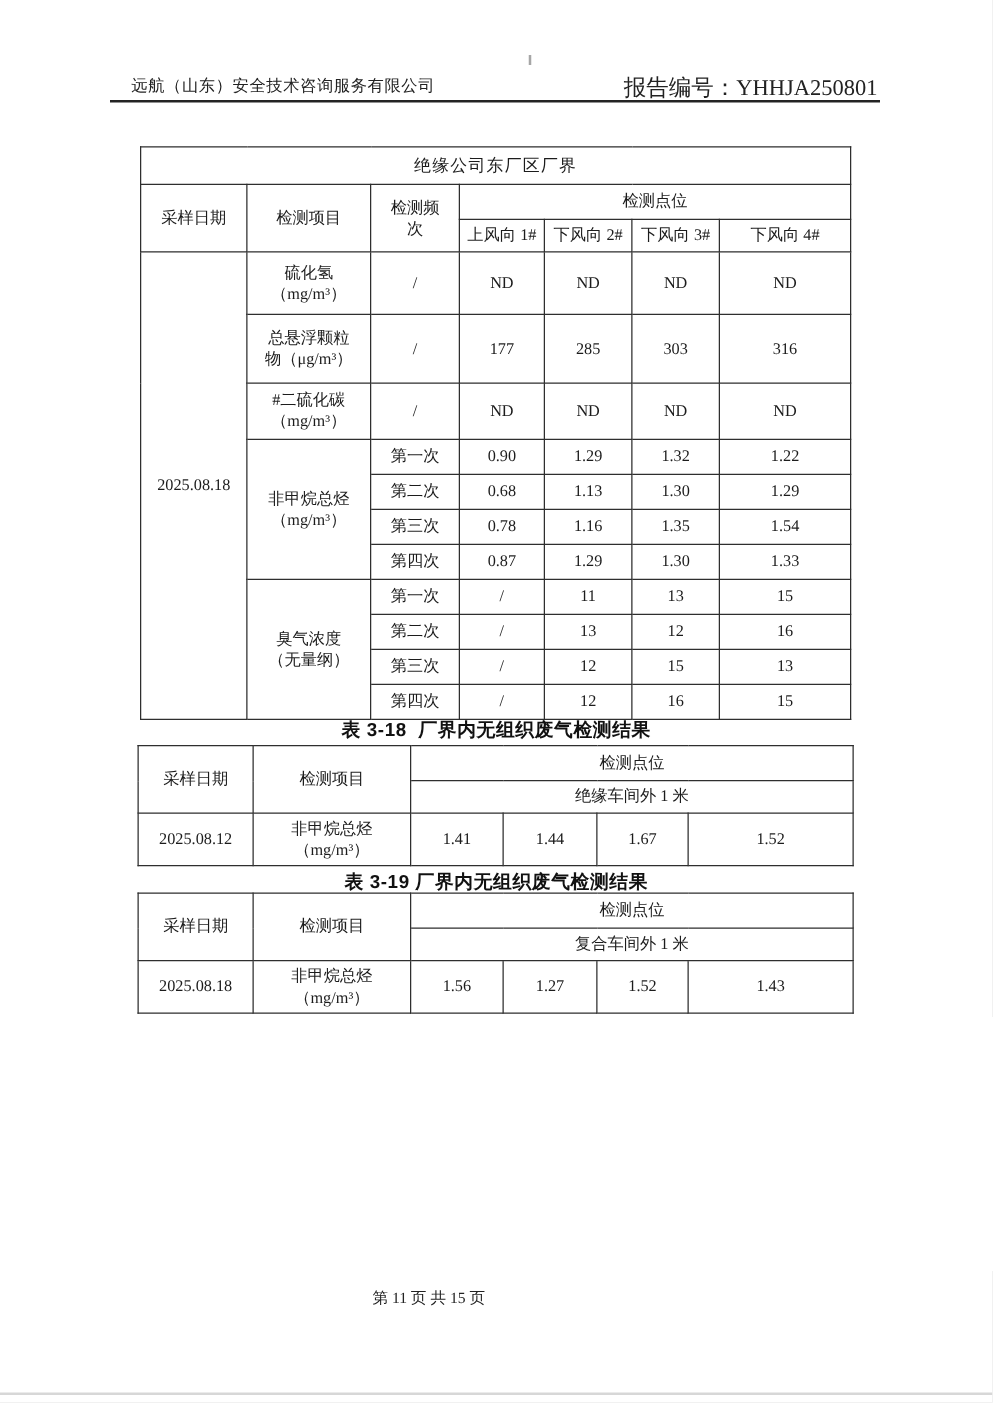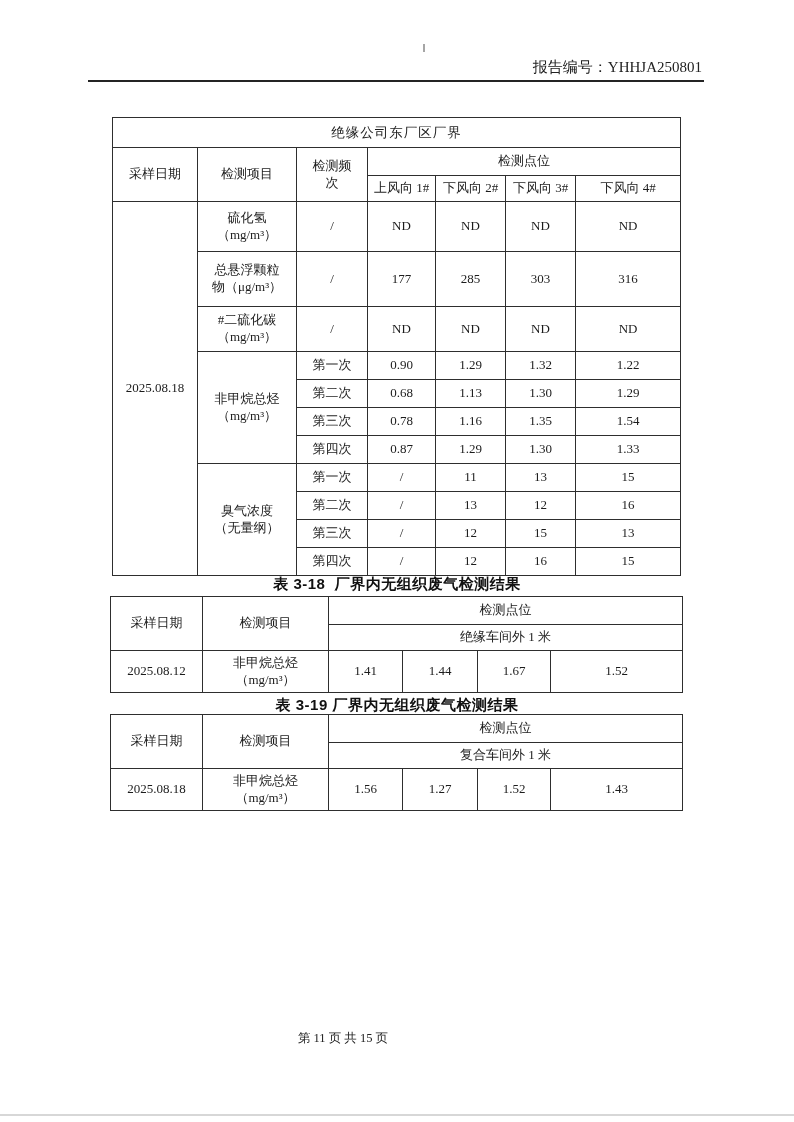--- a/index.html
+++ b/index.html
@@ -7,21 +7,21 @@
     position:relative;
     width:794px;height:1122px;
     margin:0 auto;
     background:#ffffff;
     overflow:hidden;
     font-family:"Liberation Serif","DejaVu Serif",serif;
     color:#1c1c1c;
   }
   
   .hdr-company{position:absolute;left:105px;top:60px;font-size:13px;letter-spacing:.5px;color:#222;}
-  .hdr-report{position:absolute;right:92px;top:58px;font-size:15px;color:#222;}
+  .hdr-report{position:absolute;right:92px;top:58px;font-size:18px;color:#222;}
   .hdr-rule{position:absolute;left:88px;top:80px;width:616px;height:2px;background:#242424;}
   .speck{position:absolute;left:423px;top:44px;width:2px;height:8px;background:#777;opacity:.65;}
   
   table{border-collapse:collapse;table-layout:fixed;}
   td{
     border:1.4px solid #2e2e2e;
     text-align:center;vertical-align:middle;
     font-size:13px;line-height:1.3;
     padding:1px 2px;
     overflow:hidden;
@@ -54,20 +54,21 @@
   
   .blank-note{position:absolute;left:0;top:845px;width:794px;text-align:center;font-size:13.5px;letter-spacing:1px;color:#222;}
   .footer{position:absolute;left:0;top:1030px;width:686px;text-align:center;font-size:12.5px;color:#222;}
   .scan-edge{position:absolute;left:0;top:1114px;width:794px;height:2px;background:#d7d7d7;}
 </style>
 </head>
 <body>
 
 <div class="page">
 
+  <div class="hdr-company">远航（山东）安全技术咨询服务有限公司</div>
   <div class="hdr-report">报告编号：YHHJA250801</div>
   <div class="hdr-rule"></div>
   <div class="speck"></div>
 
   <table class="tbl-main">
     <colgroup>
       <col style="width:85px">
         <col style="width:99px">
         <col style="width:71px">
       <col style="width:68px">

